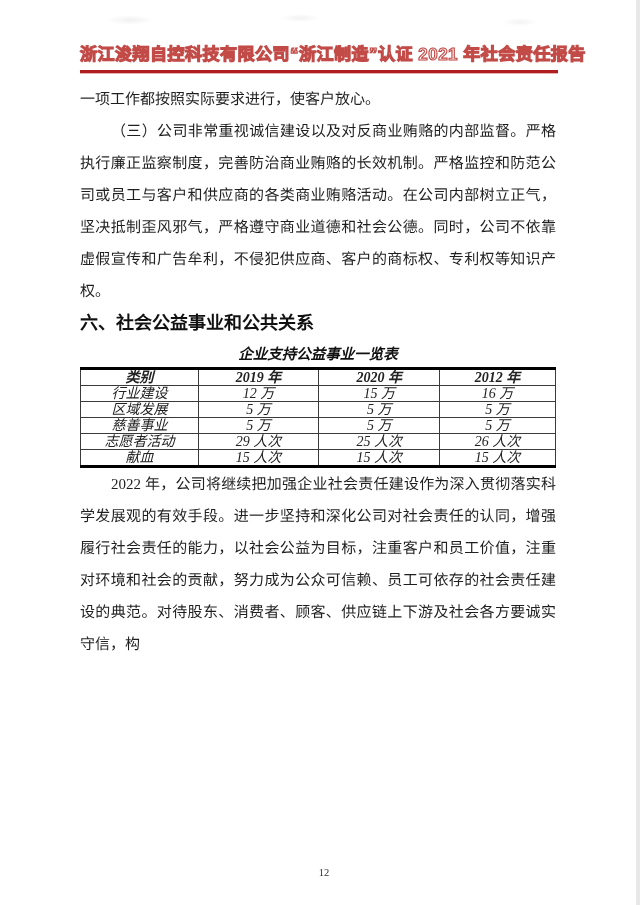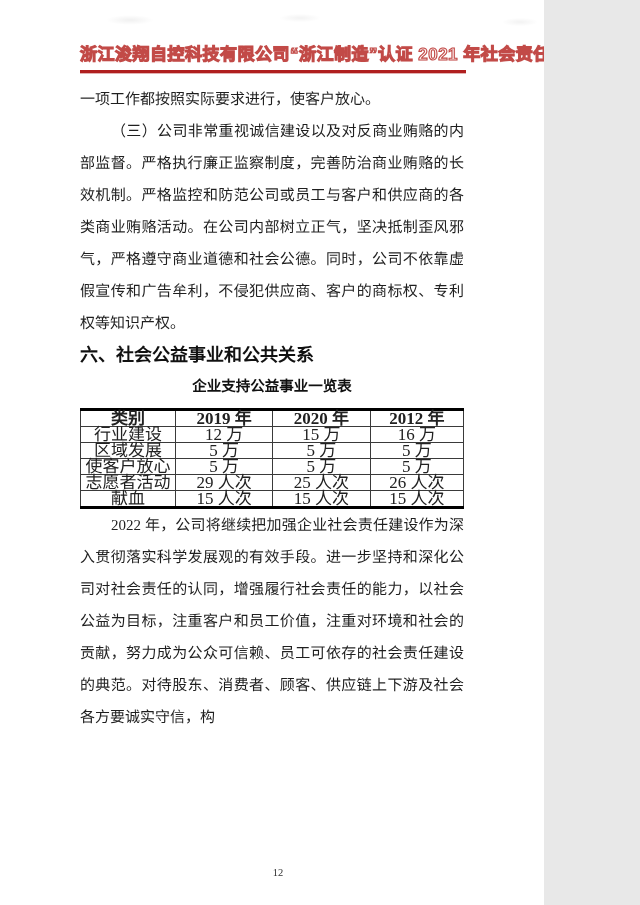--- a/index.html
+++ b/index.html
@@ -10,21 +10,21 @@
   }
   *{box-sizing:border-box;}
   html,body{margin:0;padding:0;}
   body{
     width:640px;height:905px;
     background:#e8e8e8;
     font-family:"Liberation Serif","DejaVu Serif",serif;
   }
   .page{
     position:relative;
-    width:544px;height:905px;
+    width:636px;height:905px;
     background:#ffffff;
     background-image:
       radial-gradient(ellipse 34px 7px at 130px 20px, rgba(0,0,0,0.06), transparent 70%),
       radial-gradient(ellipse 30px 6px at 300px 18px, rgba(0,0,0,0.05), transparent 70%),
       radial-gradient(ellipse 26px 6px at 520px 22px, rgba(0,0,0,0.05), transparent 70%);
     overflow:hidden;
   }
   .header{
     margin:40px 78px 0 80px;
     display:flex;
@@ -68,29 +68,31 @@
     color:#111;
   }
   .table-title{
     margin-top:3px;
     text-align:center;
     font-family:"Liberation Sans","DejaVu Sans",sans-serif;
     font-weight:700;
     font-size:14.5px;
     line-height:22px;
     color:#111;
+    font-style:italic;
   }
   table.charity{
     width:100%;
     border-collapse:collapse;
-    margin-top:11px;
+    margin-top:2px;
     border-top:3px solid #000;
     border-bottom:3px solid #000;
-    font-size:17px;
+    font-size:14px;
     color:#222;
+    font-style:italic;
   }
   table.charity th, table.charity td{
     border:1px solid var(--table-line);
     text-align:center;
     vertical-align:middle;
     padding:0 4px;
     height:15px;
     line-height:15px;
     font-weight:400;
   }
@@ -144,21 +146,21 @@
             <td>15 万</td>
             <td>16 万</td>
           </tr>
           <tr>
             <td>区域发展</td>
             <td>5 万</td>
             <td>5 万</td>
             <td>5 万</td>
           </tr>
           <tr>
-            <td>使客户放心</td>
+            <td>慈善事业</td>
             <td>5 万</td>
             <td>5 万</td>
             <td>5 万</td>
           </tr>
           <tr>
             <td>志愿者活动</td>
             <td>29 人次</td>
             <td>25 人次</td>
             <td>26 人次</td>
           </tr>

